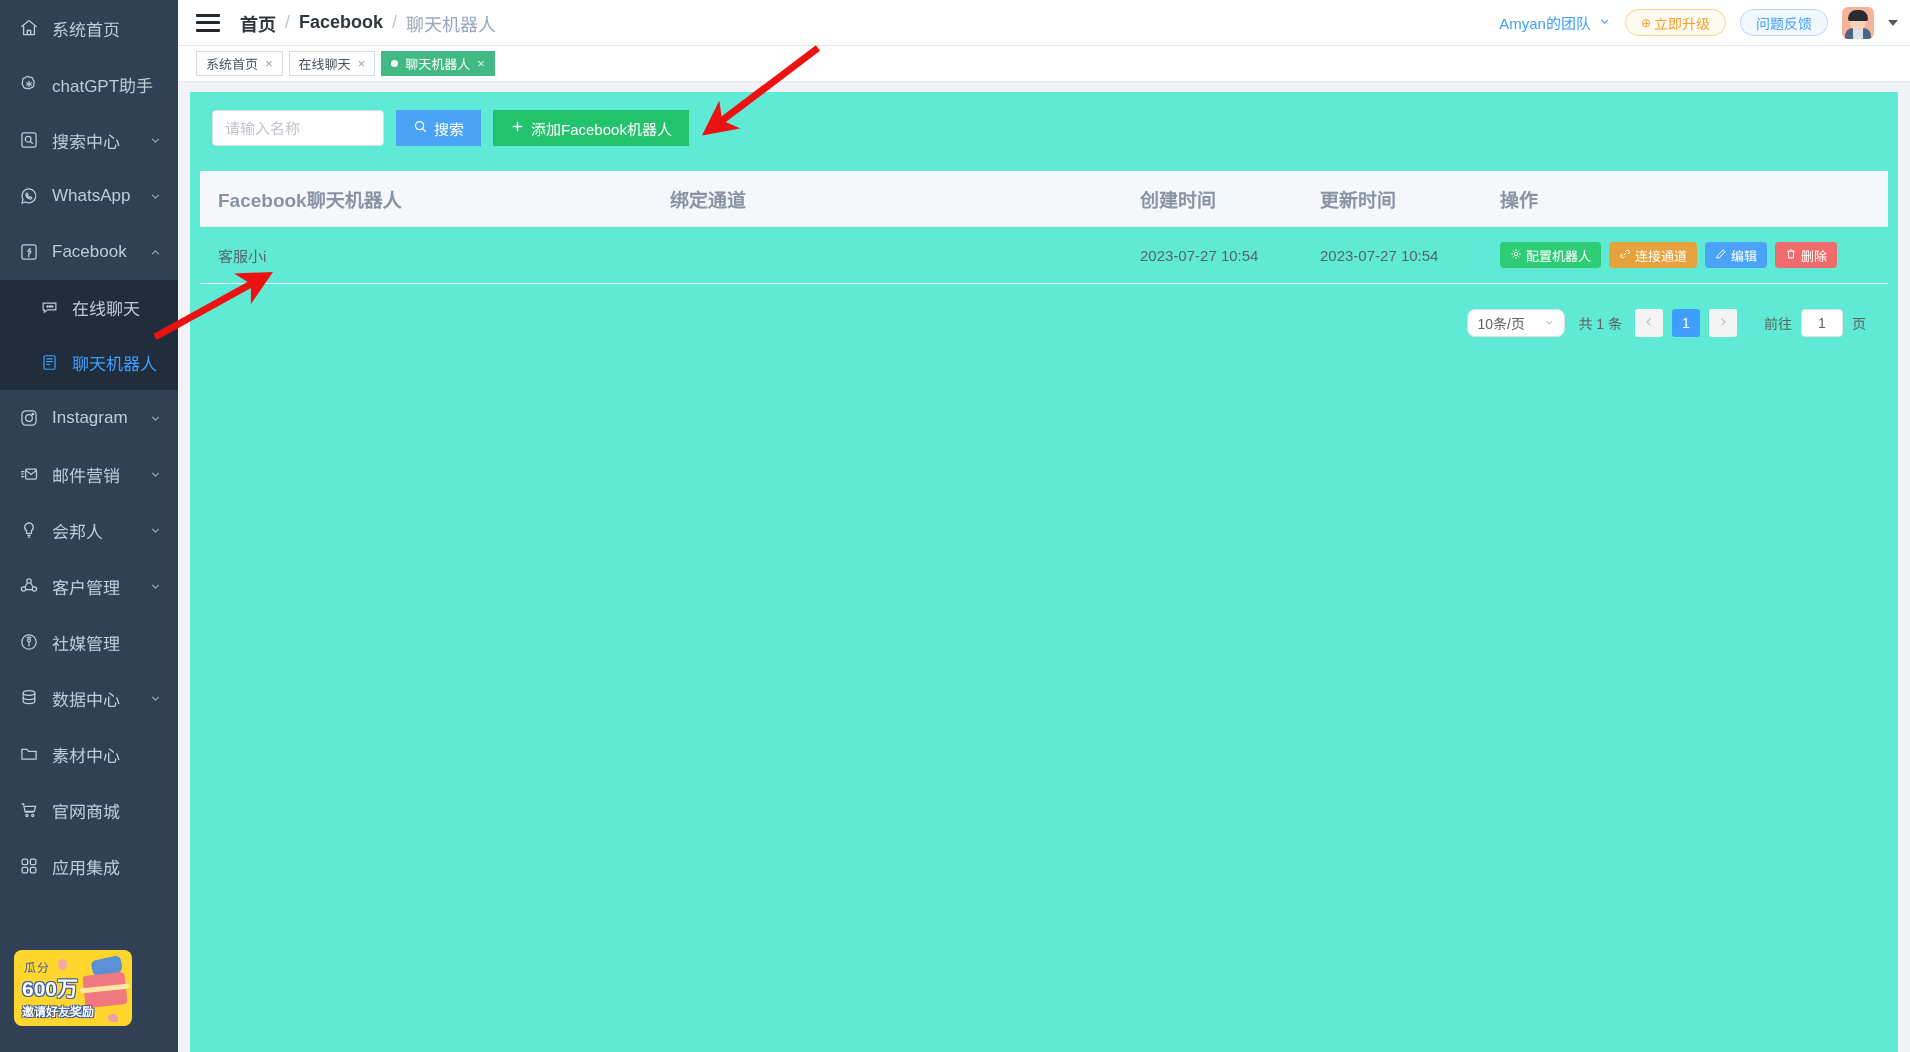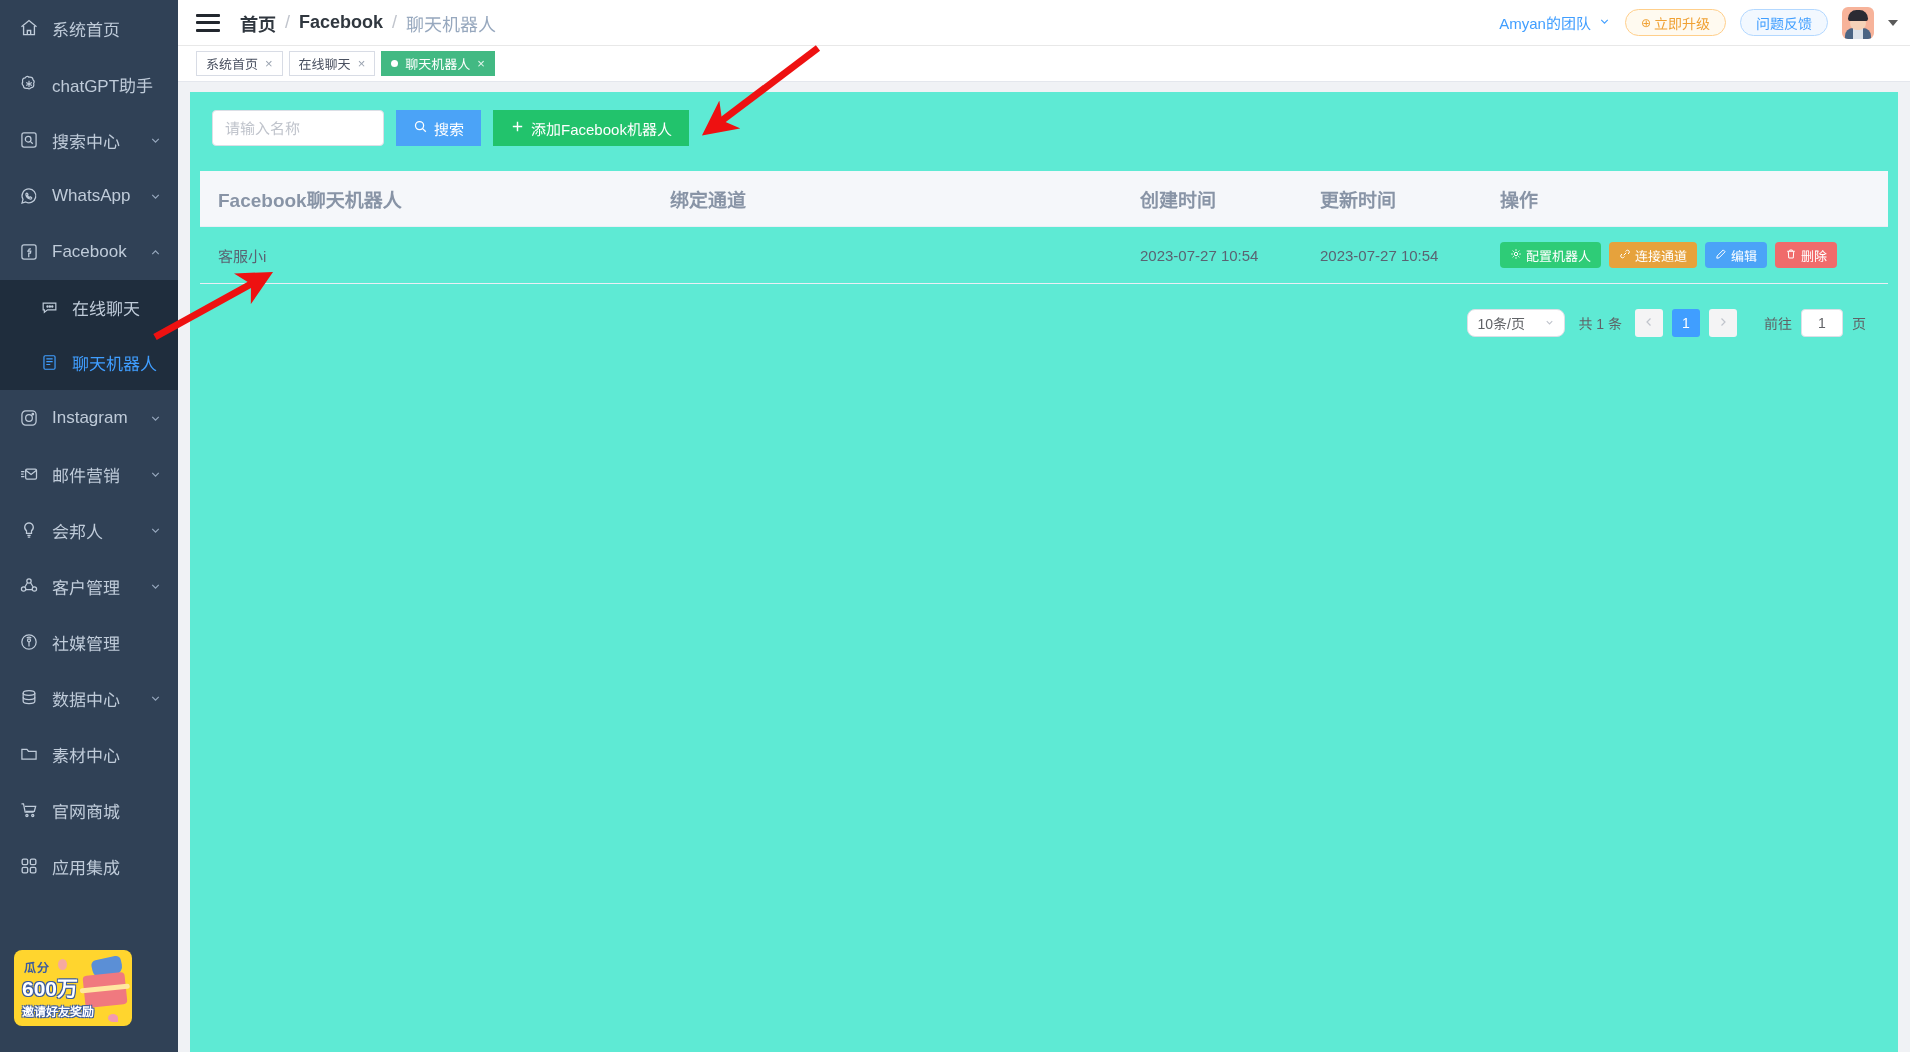--- a/index.html
+++ b/index.html
@@ -59,21 +59,21 @@
   .promo {
     position: absolute;
     left: 14px; bottom: 26px;
     width: 118px; height: 76px;
     border-radius: 8px;
     background: #ffd52e;
     overflow: hidden;
   }
   .promo .p-top {
     position: absolute; left: 10px; top: 8px;
-    font-size: 12px; font-weight: bold; color: #3a5ba0;
+    font-size: 12px; font-weight: normal; color: #3a5ba0;
     letter-spacing: 1px;
   }
   .promo .p-mid {
     position: absolute; left: 8px; top: 22px;
     font-size: 21px; font-weight: bold; color: #ffffff;
     text-shadow: 1px 1px 0 #3a5ba0, -1px 1px 0 #3a5ba0, 1px -1px 0 #3a5ba0, -1px -1px 0 #3a5ba0;
     letter-spacing: 0px;
   }
   .promo .p-bot {
     position: absolute; left: 8px; bottom: 7px;

